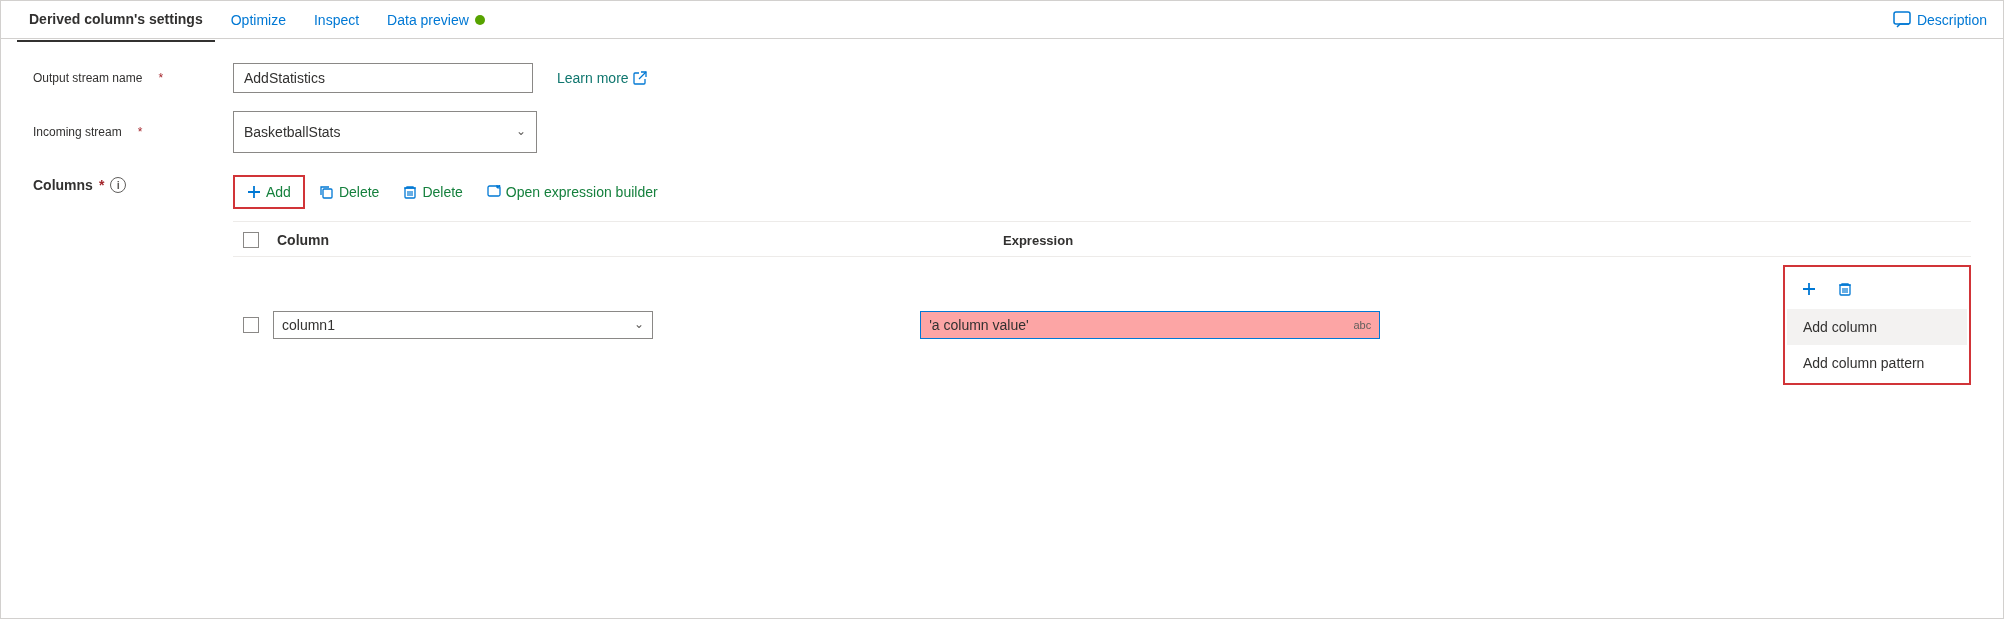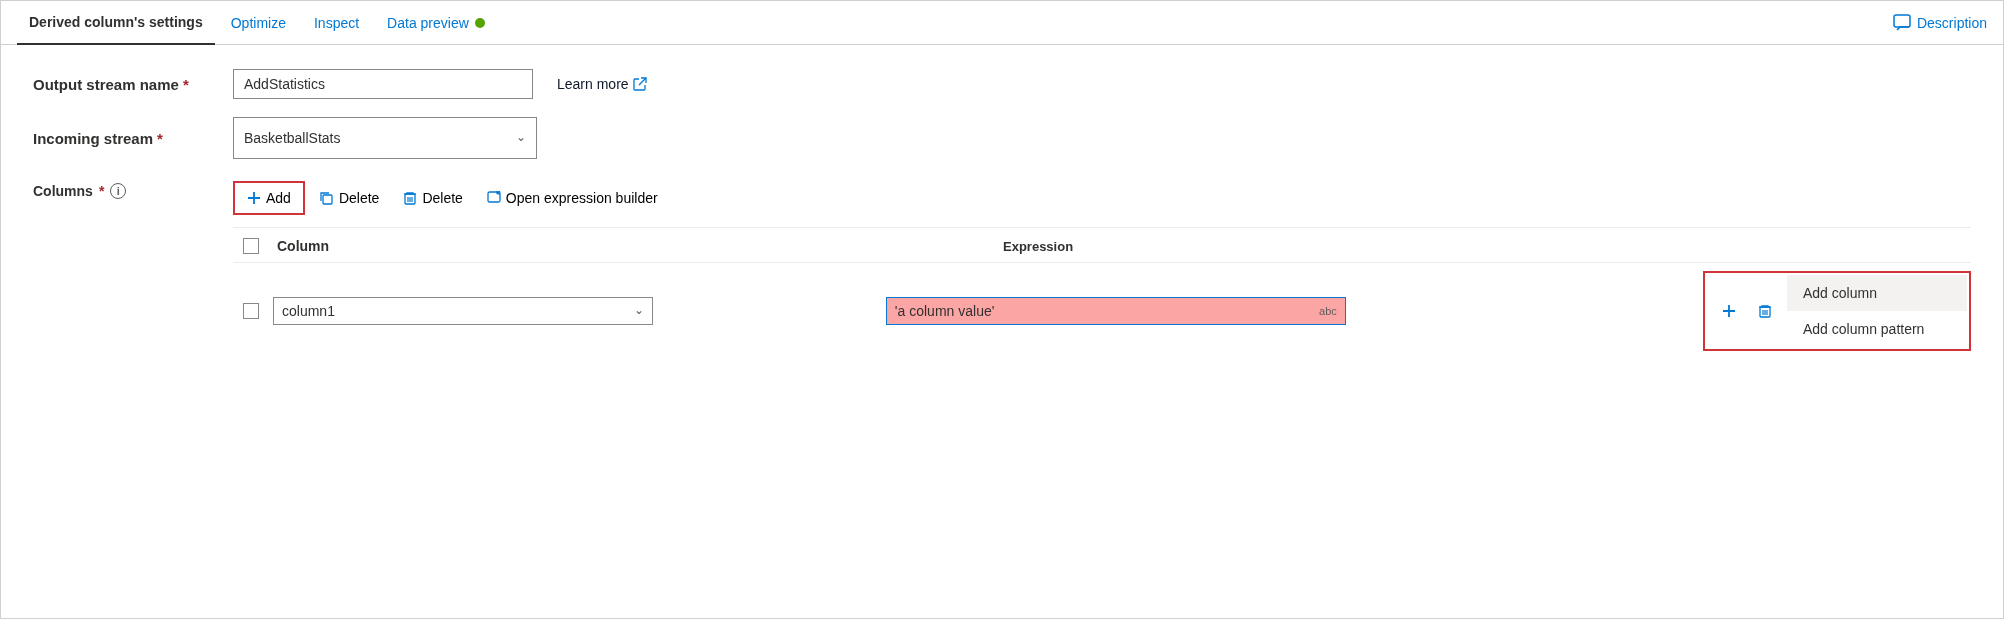--- a/index.html
+++ b/index.html
@@ -16,21 +16,21 @@
       background: #fff;
       border: 1px solid #d2d0ce;
     }
 
     
     .tab-bar {
       display: flex;
       align-items: center;
       border-bottom: 1px solid #d2d0ce;
       padding: 0 16px;
-      height: 44px;
+      height: 38px;
       position: relative;
     }
 
     .tab {
       padding: 0 12px;
       height: 44px;
       display: flex;
       align-items: center;
       cursor: pointer;
       font-size: 14px;
@@ -68,45 +68,45 @@
     }
 
     .form-row {
       display: flex;
       align-items: center;
       margin-bottom: 18px;
     }
 
     .form-label {
       width: 200px;
-      font-size: 15px;
-      font-weight: 700;
-      color: #323130;
-      display: flex;
-      align-items: center;
-      gap: 4px;
+      font-size: 12px;
+      font-weight: 400;
+      color: #323130;
+      display: flex;
+      align-items: center;
+      gap: 16px;
     }
 
     .required-star {
       color: #a4262c;
     }
 
     .form-input {
       border: 1px solid #8a8886;
       padding: 6px 10px;
       font-size: 14px;
       color: #323130;
       background: #fff;
       width: 300px;
       outline: none;
     }
 
     .learn-more {
       margin-left: 24px;
-      color: #0f172a;
+      color: #0f766e;
       font-size: 14px;
       cursor: pointer;
       display: flex;
       align-items: center;
       gap: 4px;
       text-decoration: none;
     }
 
     .dropdown-input {
       border: 1px solid #8a8886;
@@ -165,21 +165,21 @@
       gap: 4px;
       padding: 4px 0 12px 0;
       border-bottom: 1px solid #edebe9;
     }
 
     .toolbar-btn {
       display: flex;
       align-items: center;
       gap: 5px;
       padding: 5px 10px;
-      color: #000000;
+      color: #15803d;
       font-size: 14px;
       cursor: pointer;
       background: transparent;
       border: none;
       outline: none;
     }
 
     
     .add-btn-highlight {
       border: 2px solid #d13438;
@@ -291,21 +291,21 @@
       border: none;
       outline: none;
     }
 
     
     .row-actions-highlight {
       border: 2px solid #d13438;
       background: #fff;
       padding: 2px;
       display: inline-flex;
-      flex-direction: row;
+      flex-direction: column;
       align-items: stretch;
       min-width: 180px;
     }
 
     .dropdown-menu {
       background: #fff;
       border: 1px solid #d2d0ce;
       box-shadow: 0 4px 12px rgba(0,0,0,0.12);
       min-width: 180px;
       position: absolute;

